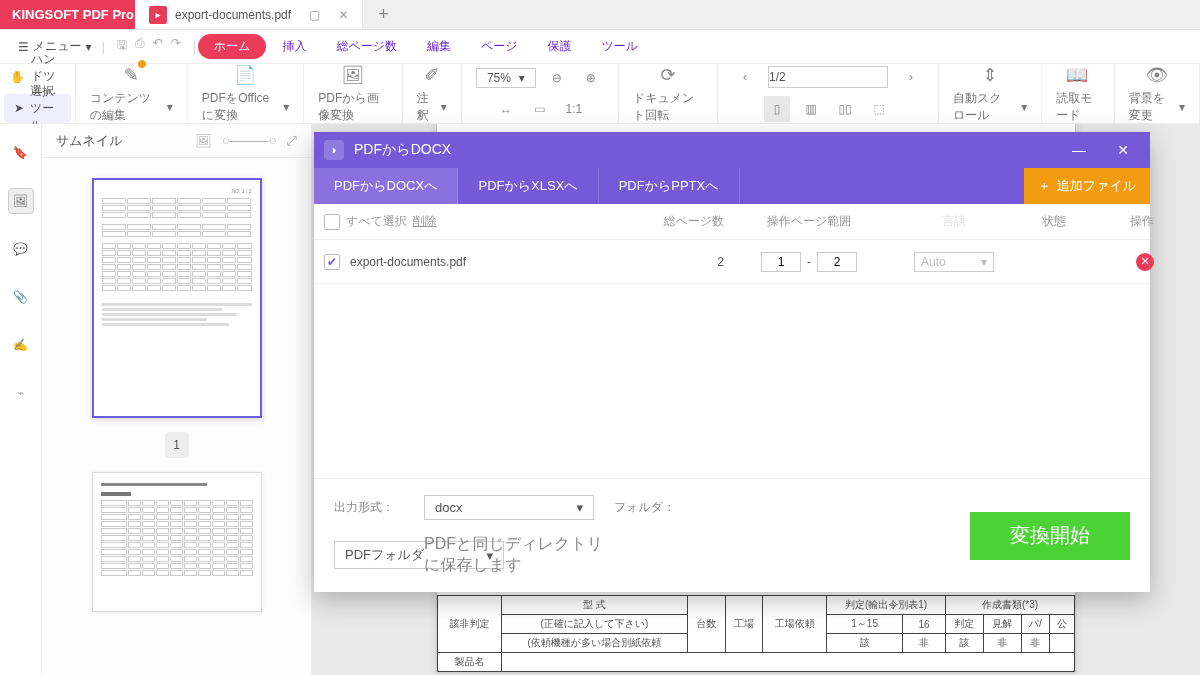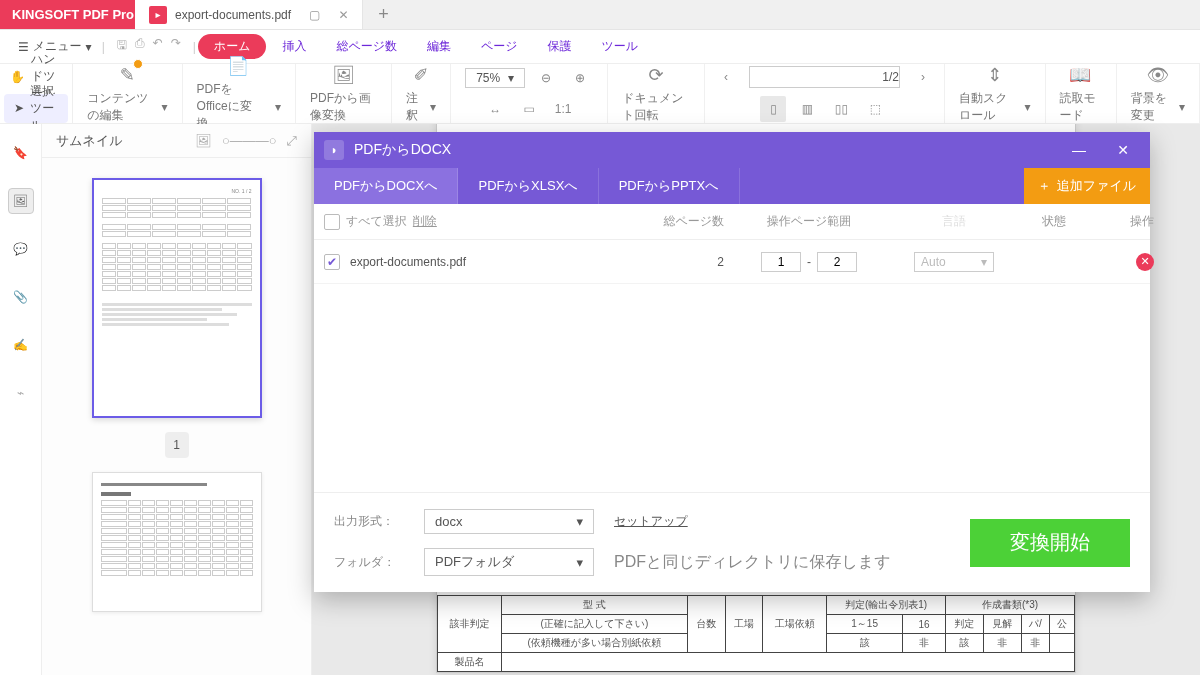--- a/index.html
+++ b/index.html
@@ -24,21 +24,21 @@
   .ribbon { display: flex; align-items: center; height: 60px; background: #fff; border-bottom: 1px solid #eee; }
   .tool-col { display:flex; flex-direction:column; align-items:stretch; justify-content:center; width:105px; border-right:1px solid #eee; height:100%; }
   .tool-col .line { display:flex; align-items:center; gap:6px; padding:2px 10px; height:50%; font-size:12px; }
   .tool-col .line.selected { background:#eef; border-radius:4px; margin:2px 4px; }
   .rib-group { display:flex; flex-direction:column; align-items:center; justify-content:center; padding:0 14px; height:100%; border-right:1px solid #f0f0f0; gap:4px; }
   .rib-group .ic { width:22px; height:22px; color:#888; display:flex; align-items:center; justify-content:center; font-size:18px; }
   .rib-group .lbl { font-size:12px; color:#777; display:flex; align-items:center; gap:12px; }
   .zoom { display:flex; align-items:center; gap:8px; height:30px; }
   .zoom-sel { border:1px solid #ccc; padding:2px 10px; width:60px; display:flex; justify-content:space-between; align-items:center; font-size:12px; }
   .page-box { display:flex; align-items:center; gap:10px; }
-  .page-input { border:1px solid #ccc; background:#fff; width:151px; text-align:right; padding:3px 0; }
+  .page-input { border:1px solid #ccc; background:#fff; width:120px; text-align:left; padding:3px 0; }
   .icon-btn { width:26px; height:26px; display:flex; align-items:center; justify-content:center; color:#888; border-radius:2px; }
   .icon-btn.active { background:#e8e8e8; }
 
   
   .work { display:flex; height: 551px; }
   .rail { width:42px; background:#fff; border-right:1px solid #eee; display:flex; flex-direction:column; align-items:center; padding-top:16px; gap:22px; color:#aaa; }
   .rail .r { width:26px; height:26px; display:flex; align-items:center; justify-content:center; border-radius:4px; }
   .rail .r.sel { background:#eee; color:#666; }
 
   .thumbs { width:270px; background:#fdfdfd; border-right:1px solid #eee; }
@@ -572,21 +572,20 @@
           <span class="del-row">✕</span>
         </div>
     </div>
   </div>
   <div class="m-foot">
     <div style="color:#888;">出力形式：</div>
     <div class="out-sel">
         <span>docx</span>
         <span>▾</span>
       </div>
-    <div><span class="setup">セットアップ</span></div>
     <div class="go">変換開始</div>
     <div style="color:#888;">フォルダ：</div>
     <div class="out-sel">
         <span>PDFフォルダ</span>
         <span>▾</span>
       </div>
     <div class="note">PDFと同じディレクトリに保存します</div>
   </div>
 </div>
 

